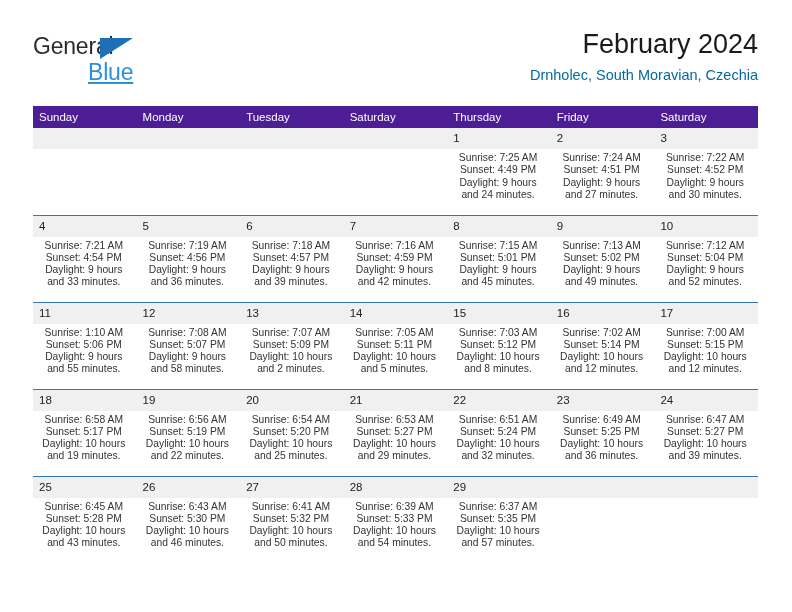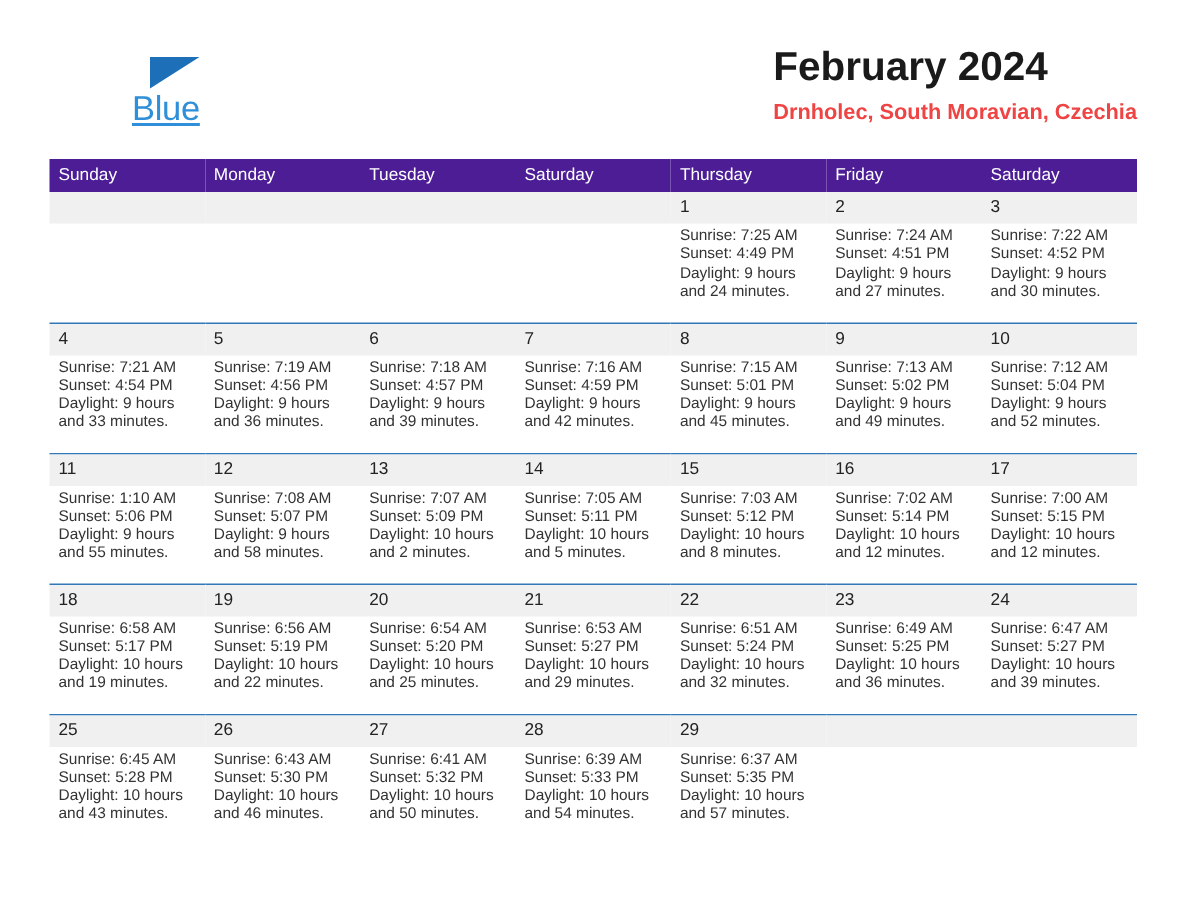--- a/index.html
+++ b/index.html
@@ -64,33 +64,32 @@
     letter-spacing: -0.2px;
     color: #2f8fd8;
     line-height: 25px;
     white-space: nowrap;
     text-decoration: underline;
   }
   .title-block {
     position: absolute;
     right: 0;
     top: 0;
-    text-align: left;
-    font-weight: bold;
+    text-align: right;
   }
   .cal-title {
     font-size: 27px;
     color: #1a1a1a;
     line-height: 32px;
     white-space: nowrap;
   }
   .cal-subtitle {
     margin-top: 6px;
     font-size: 14.5px;
-    color: #ef4444;
+    color: #0369a1;
     line-height: 18px;
     white-space: nowrap;
   }
 
   
   .calendar {
     position: absolute;
     left: 33px;
     top: 106px;
     width: 725px;
@@ -135,37 +134,39 @@
     box-sizing: border-box;
   }
   .daynum.empty {
     color: transparent;
   }
   .details {
     padding: 3px 8px 0 6px;
     font-size: 10.3px;
     line-height: 12.3px;
     color: #333333;
+    text-align: center;
   }
   .details div {
     white-space: nowrap;
   }
   td.blank .daynum {
     background: #f0f0f0;
   }
 </style>
 </head>
 <body>
 
 <div class="page">
 
   <div class="header">
 
     <div class="brand">
       <span class="brand-top">
+        <span>General</span>
         <span class="brand-tri"></span>
       </span>
       <span class="brand-bottom">Blue</span>
     </div>
 
     <div class="title-block">
       <div class="cal-title">February 2024</div>
       <div class="cal-subtitle">Drnholec, South Moravian, Czechia</div>
     </div>
 

